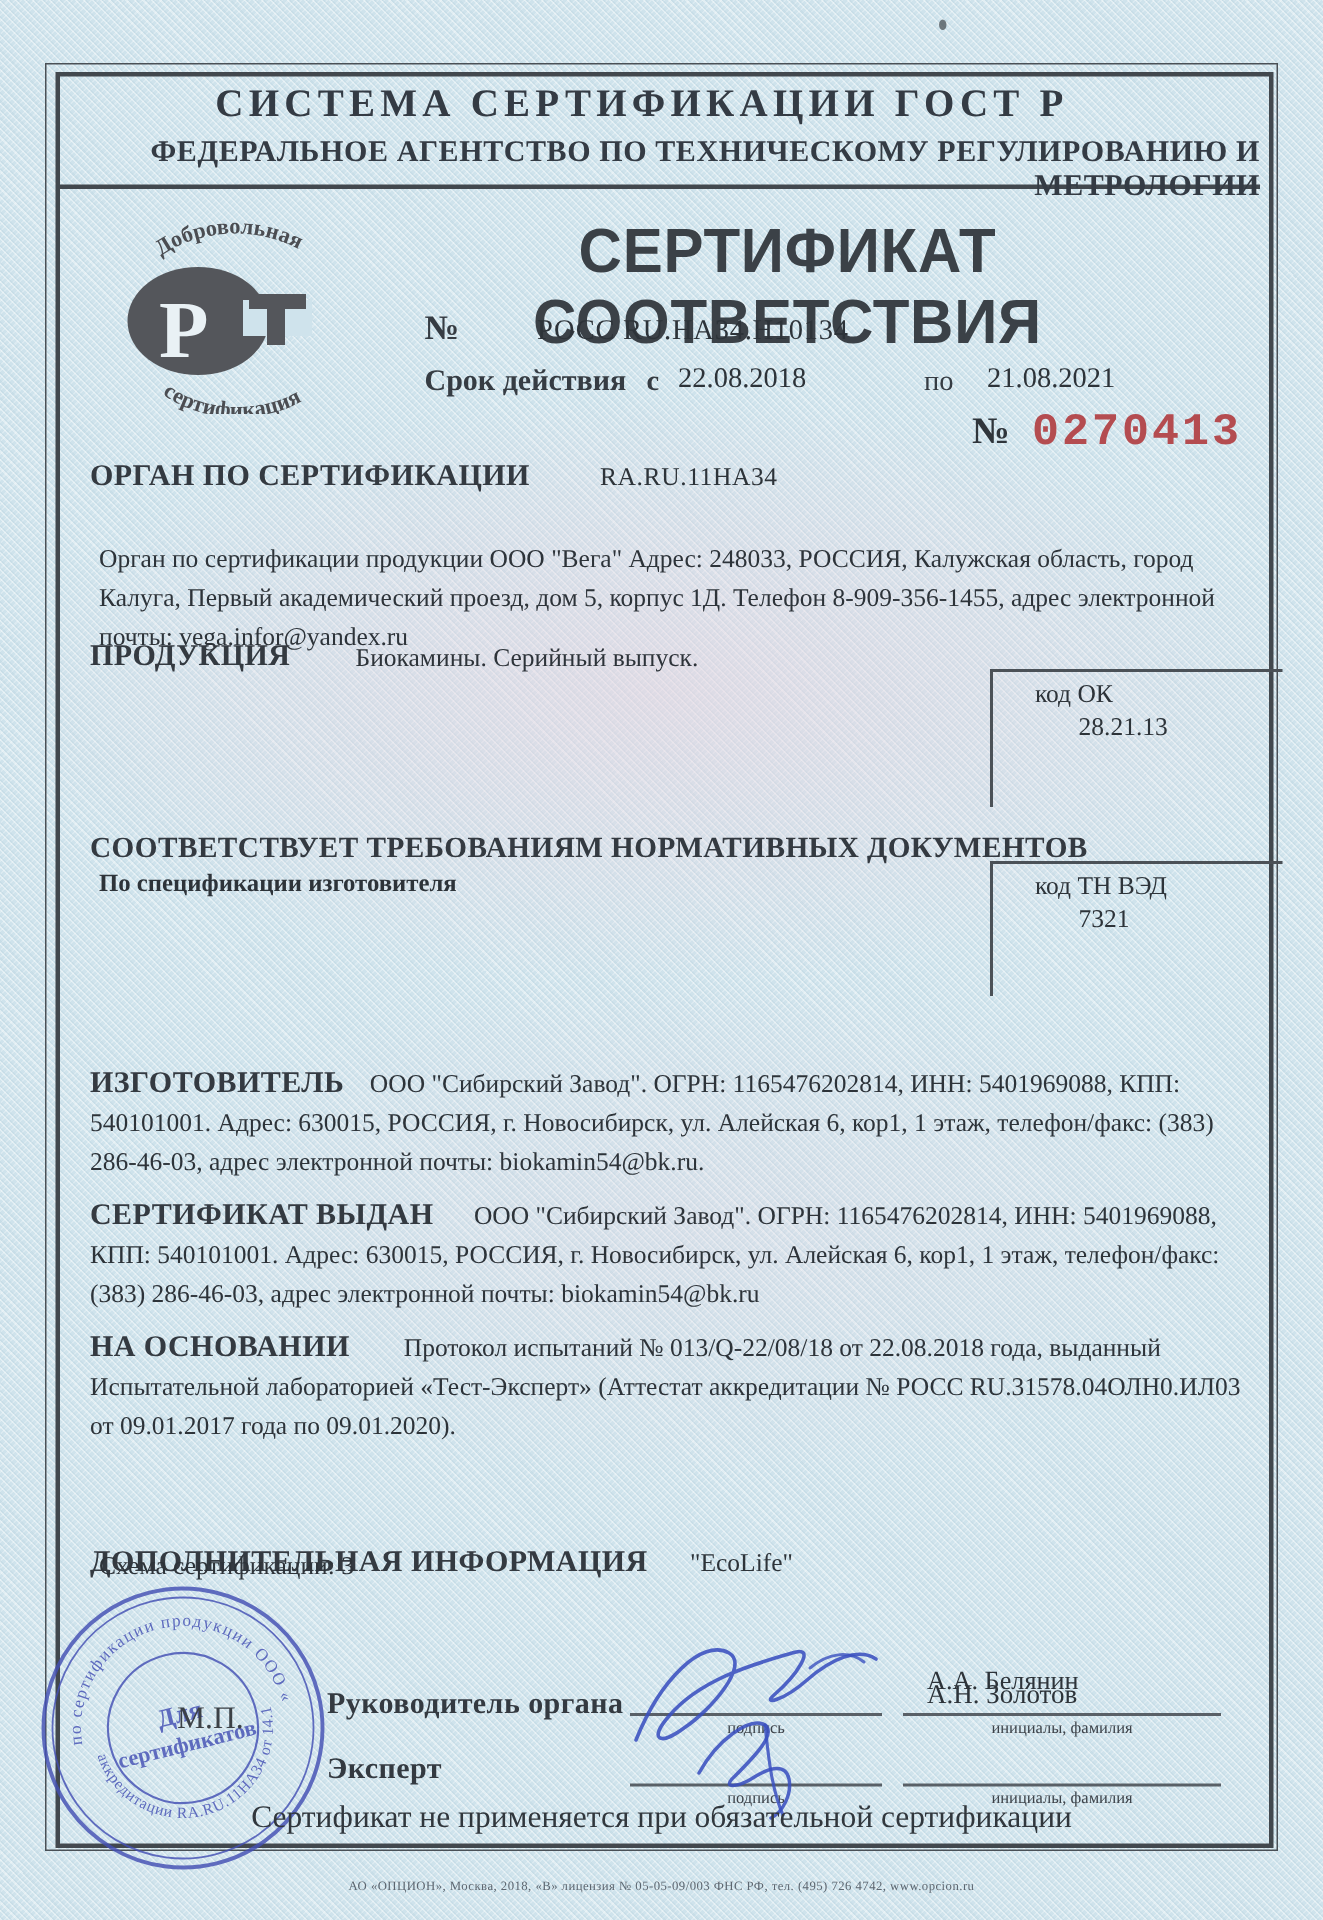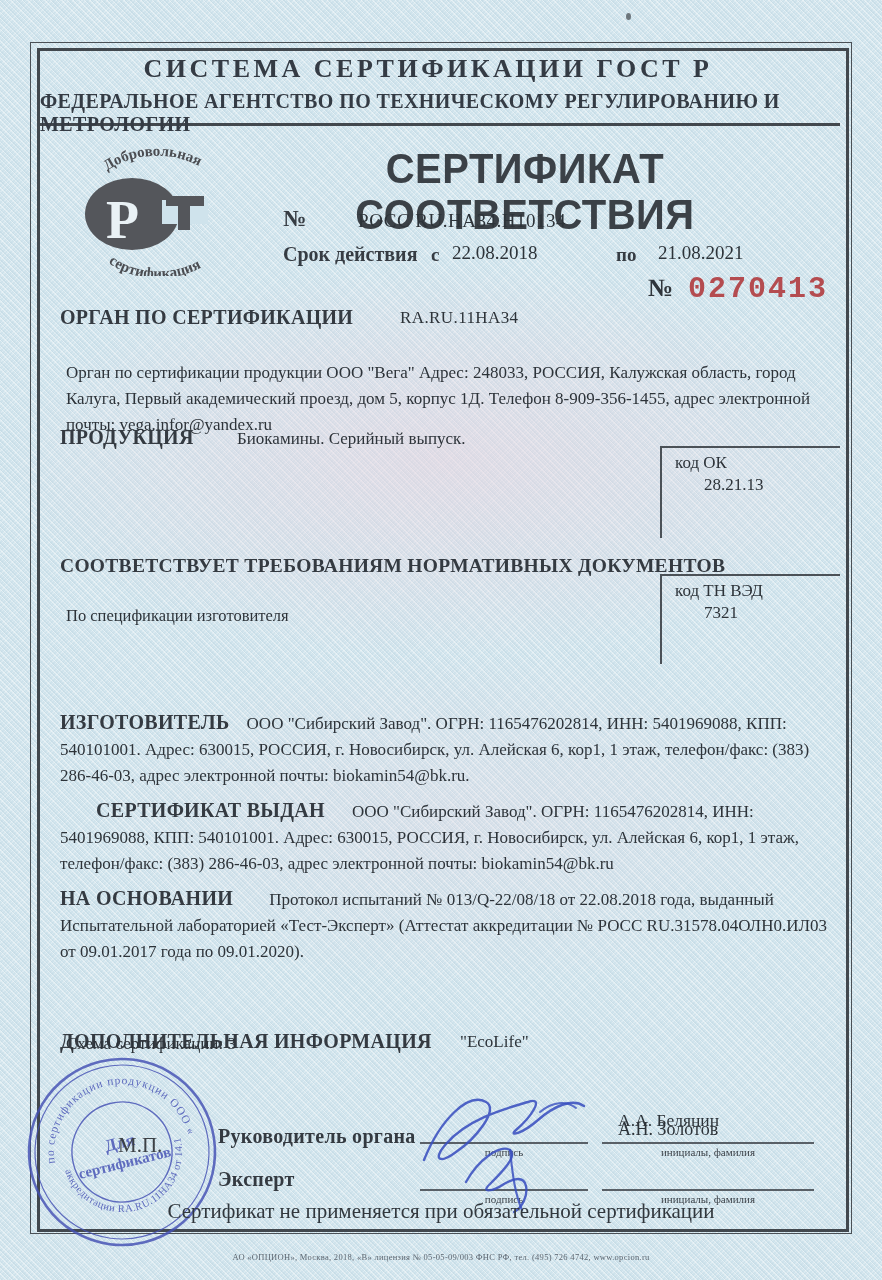--- a/index.html
+++ b/index.html
@@ -12,51 +12,51 @@
       radial-gradient(ellipse 540px 240px at 52% 64%, rgba(230,215,226,0.30), rgba(230,215,226,0) 70%),
       repeating-linear-gradient(45deg, rgba(255,255,255,0.38) 0 1px, rgba(183,209,221,0.30) 1px 2px, rgba(255,255,255,0) 2px 4px),
       repeating-linear-gradient(-45deg, rgba(255,255,255,0.25) 0 1px, rgba(255,255,255,0) 1px 3px);
     color:#2d3339;
   }
   .abs{position:absolute;}
   .frame-outer{left:30px;top:42px;width:820px;height:1190px;border:1.5px solid #4a5056;}
   .frame-inner{left:37px;top:48px;width:806px;height:1178px;border:3px solid #42484e;}
   .hdr-sep{left:40px;top:123px;width:800px;height:3px;background:#42484e;}
   .hdr1{left:28px;top:54px;width:800px;text-align:center;font-weight:bold;font-size:26px;letter-spacing:3.5px;color:#343b44;}
-  .hdr2{left:40px;top:90px;width:800px;text-align:left;font-weight:bold;font-size:20px;letter-spacing:0.4px;color:#343b44;}
+  .hdr2{left:40px;top:90px;width:800px;text-align:right;font-weight:bold;font-size:20px;letter-spacing:0.4px;color:#343b44;}
   .doc-title{left:228px;top:147px;width:594px;text-align:center;font-family:"Liberation Sans",sans-serif;
     font-weight:bold;font-size:40px;letter-spacing:0.5px;color:#3b4147;transform:scaleY(1.04);}
   .no-row-lbl{left:283px;top:206px;font-size:23px;font-weight:bold;color:#363c43;}
   .no-row-val{left:358px;top:210px;font-size:19px;letter-spacing:0.5px;}
   .term-lbl{left:283px;top:243px;font-size:20px;font-weight:bold;color:#363c43;}
   .term-c{left:431px;top:244px;font-size:19px;font-weight:bold;color:#363c43;}
   .term-from{left:452px;top:242px;font-size:19px;}
-  .term-po{left:616px;top:244px;font-size:19px;font-weight:bold;color:#363c43;}
+  .term-po{left:616px;top:244px;font-size:19px;font-weight:normal;color:#363c43;}
   .term-to{left:658px;top:242px;font-size:19px;}
   .blank-no-sign{left:648px;top:274px;font-size:25px;font-weight:bold;color:#2f353b;}
   .blank-no{left:688px;top:272px;font-family:Liberation Mono, monospace;font-size:30px;font-weight:bold;
     letter-spacing:2px;color:#b44c50;}
   .sec-label{font-size:20px;font-weight:bold;letter-spacing:0.3px;color:#343a41;}
   .body-label{left:60px;top:306px;}
   .body-code{left:400px;top:305px;font-size:18px;letter-spacing:0.4px;}
   .para{font-size:17px;line-height:26px;color:#2d3339;}
   .body-text{left:66px;top:360px;width:766px;}
   .product-label{left:60px;top:426px;}
   .product-text{left:237px;top:426px;width:400px;}
-  .code-box{border-top:2px solid #4b5157;border-left:2px solid #4b5157;}
+  .code-box{border-top:2px solid #4b5157;border-left:2px solid #4b5157;padding-left:15px;}
   .ok-box{left:660px;top:446px;width:178px;height:90px;}
   .code-box .code-cap{margin:5px 0 0 13px;font-size:17px;}
   .code-box .code-val{margin:2px 0 0 42px;font-size:17px;}
   .conf-label{left:60px;top:555px;font-size:19.5px;}
-  .conf-text{left:66px;top:603px;width:560px;font-size:16.5px;}
+  .conf-text{left:66px;top:576px;width:560px;font-size:16.5px;font-weight:bold;}
   .tnved-box{left:660px;top:574px;width:178px;height:88px;}
   .mfr-para{left:60px;top:692px;width:778px;}
   .mfr-para .sec-label{margin-right:17px;}
   .issued-para{left:60px;top:780px;width:778px;}
-  .issued-para .sec-label{margin-right:27px;margin-left:36px;}
+  .issued-para .sec-label{margin-right:27px;}
   .basis-para{left:60px;top:868px;width:778px;}
   .basis-para .sec-label{margin-right:36px;}
   .add-label{left:60px;top:1030px;}
   .add-text{left:460px;top:1029px;width:300px;}
   .scheme-text{left:66px;top:1031px;width:300px;}
   .mp{left:118px;top:1133px;font-size:21px;color:#3c4146;}
   .head-label{left:218px;top:1125px;text-align:center;}
   .expert-label{left:218px;top:1168px;}
   .sig-line{height:2px;background:#596067;}
   .sig-line1{left:420px;top:1142px;width:168px;}

